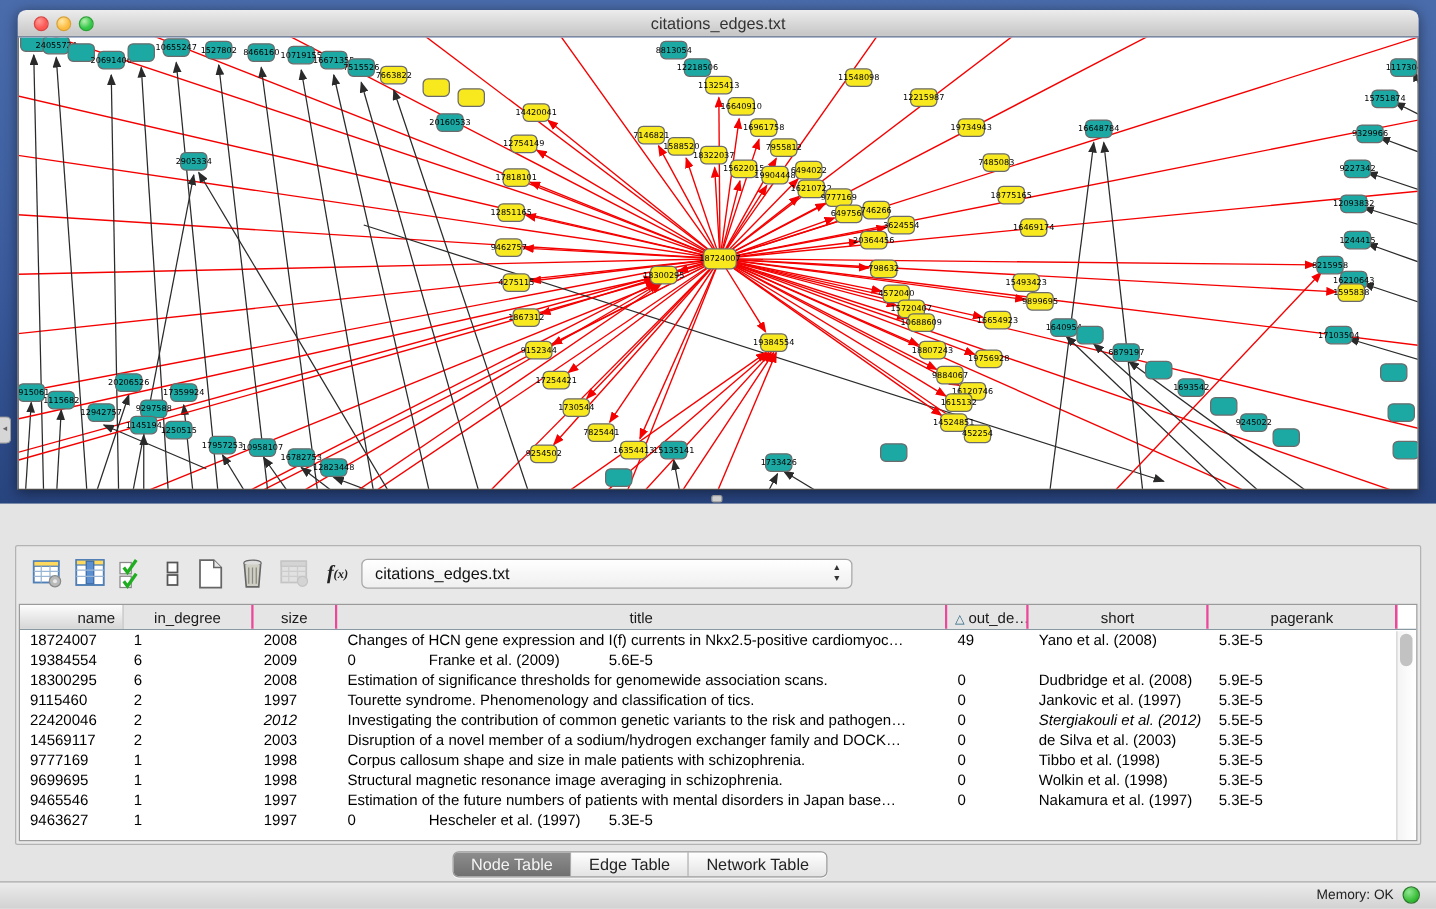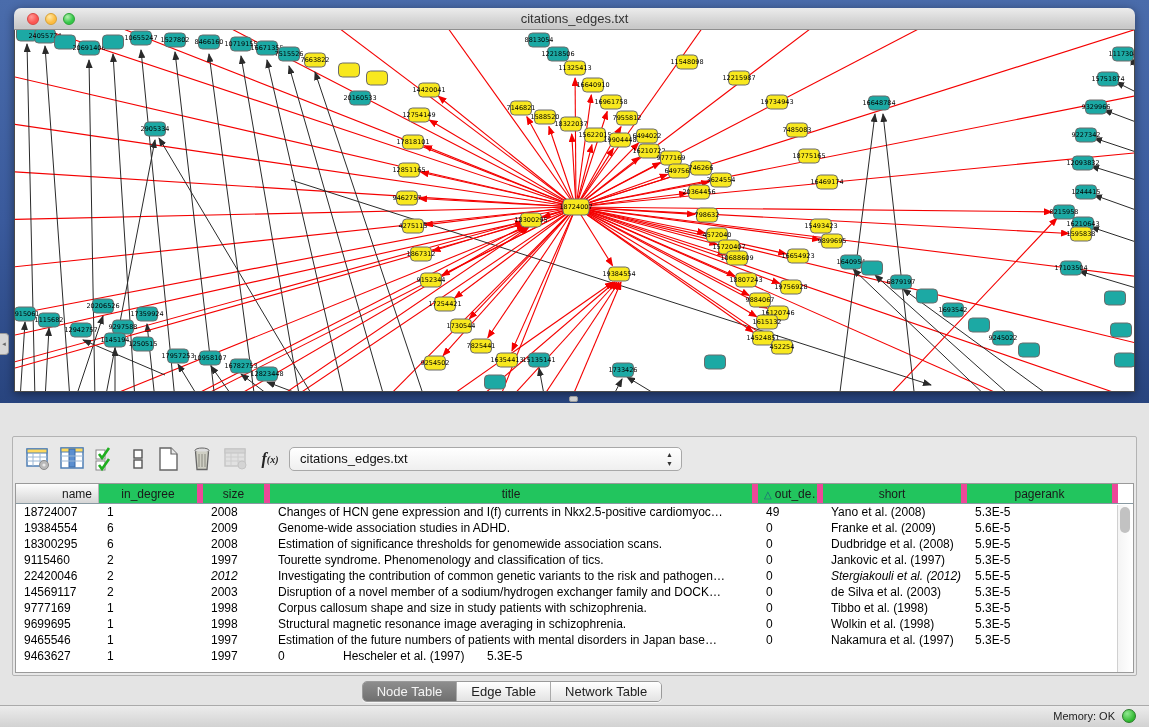--- a/index.html
+++ b/index.html
@@ -44,21 +44,21 @@
   .fx { font-family:"Liberation Serif", serif; font-style:italic; font-weight:bold; font-size:16px; color:#222; }
   .fx small { font-size:10px; }
   .combo { position:absolute; left:270px; top:5px; width:393px; height:24px; background:linear-gradient(180deg,#ffffff,#efefef);
            border:1px solid #a8a8a8; border-radius:5px; font-size:13px; color:#111;
            padding:3px 26px 0 10px; }
   .combo .arrows { position:absolute; right:8px; top:2px; font-size:7px; color:#333; line-height:9px; text-align:center; }
 
   .table-box { position:absolute; left:2px; top:46px; width:1119px; height:190px; background:#fff;
                border:1px solid #9a9a9a; overflow:hidden; }
   .thead { display:flex; height:20px; border-bottom:1px solid #8899a2; }
-  .th { background:#22c55e; border-right:6px solid #ec4899; font-size:12px; color:#1a1a1a;
+  .th { background:#e5e5e5; border-right:2px solid #ec4899; font-size:12px; color:#1a1a1a;
         padding:3px 6px 0 6px; overflow:hidden; white-space:nowrap; }
   .th.gray { background:linear-gradient(180deg,#fdfdfd,#d6d6d6); border-right:1px solid #b5b5b5; text-align:right; }
   .th.center { text-align:center; }
   .sort-tri { color:#1e5f7e; font-size:10px; margin-right:3px; }
   .trow { display:flex; height:16px; font-size:12px; color:#000; }
   .td { padding:1px 6px 0 8px; overflow:hidden; white-space:nowrap; }
   .vscroll { position:absolute; right:1px; top:21px; width:15px; height:167px; background:linear-gradient(90deg,#f4f4f4,#ffffff);
              border-left:1px solid #d0d0d0; }
   .vthumb { position:absolute; left:2px; top:2px; width:10px; height:26px; background:#c2c2c2; border-radius:5px; }
 
@@ -726,21 +726,20 @@
             <div class="td" style="width: 67px;">2008</div>
             <div class="td" style="width: 488px;">Changes of HCN gene expression and I(f) currents in Nkx2.5-positive cardiomyoc…</div>
             <div class="td" style="width: 65px;">49</div>
             <div class="td" style="width: 144px;">Yano et al. (2008)</div>
             <div class="td" style="width: 151px;">5.3E-5</div>
           </div>
           <div class="trow">
             <div class="td" style="width: 83px;">19384554</div>
             <div class="td" style="width: 104px;">6</div>
             <div class="td" style="width: 67px;">2009</div>
-            <div class="td" style="width: 488px;">Genome-wide association studies in ADHD.</div>
             <div class="td" style="width: 65px;">0</div>
             <div class="td" style="width: 144px;">Franke et al. (2009)</div>
             <div class="td" style="width: 151px;">5.6E-5</div>
           </div>
           <div class="trow">
             <div class="td" style="width: 83px;">18300295</div>
             <div class="td" style="width: 104px;">6</div>
             <div class="td" style="width: 67px;">2008</div>
             <div class="td" style="width: 488px;">Estimation of significance thresholds for genomewide association scans.</div>
             <div class="td" style="width: 65px;">0</div>
@@ -771,21 +770,21 @@
             <div class="td" style="width: 67px;">2003</div>
             <div class="td" style="width: 488px;">Disruption of a novel member of a sodium/hydrogen exchanger family and DOCK…</div>
             <div class="td" style="width: 65px;">0</div>
             <div class="td" style="width: 144px;">de Silva et al. (2003)</div>
             <div class="td" style="width: 151px;">5.3E-5</div>
           </div>
           <div class="trow">
             <div class="td" style="width: 83px;">9777169</div>
             <div class="td" style="width: 104px;">1</div>
             <div class="td" style="width: 67px;">1998</div>
-            <div class="td" style="width: 488px;">Corpus callosum shape and size in study patients with schizophrenia.</div>
+            <div class="td" style="width: 488px;">Corpus callosum shape and size in male patients with schizophrenia.</div>
             <div class="td" style="width: 65px;">0</div>
             <div class="td" style="width: 144px;">Tibbo et al. (1998)</div>
             <div class="td" style="width: 151px;">5.3E-5</div>
           </div>
           <div class="trow">
             <div class="td" style="width: 83px;">9699695</div>
             <div class="td" style="width: 104px;">1</div>
             <div class="td" style="width: 67px;">1998</div>
             <div class="td" style="width: 488px;">Structural magnetic resonance image averaging in schizophrenia.</div>
             <div class="td" style="width: 65px;">0</div>

